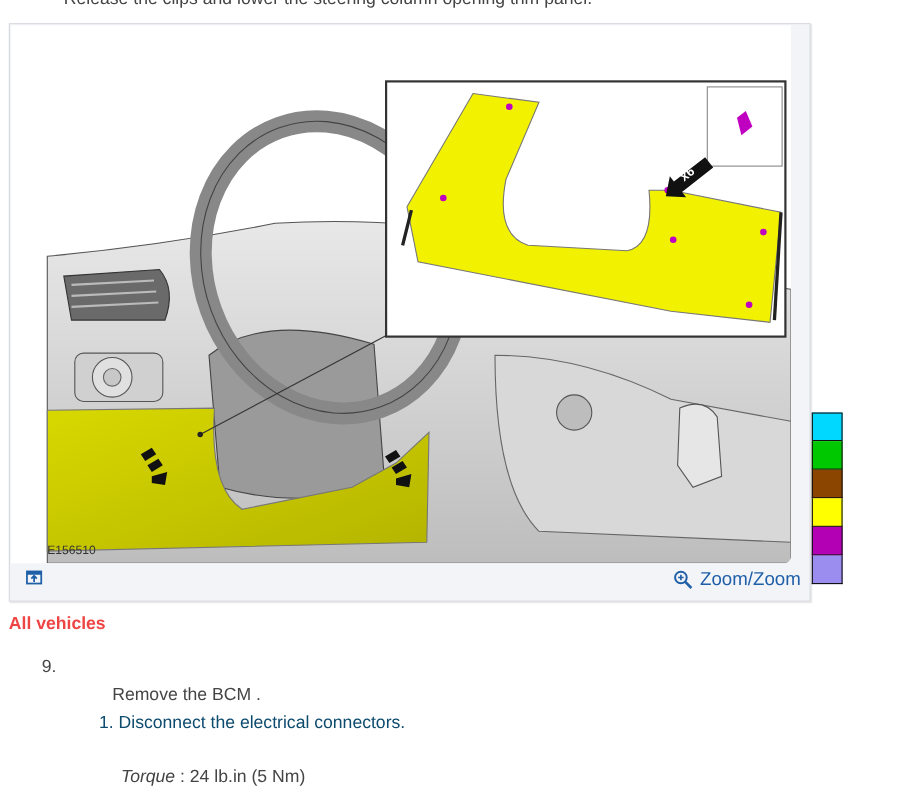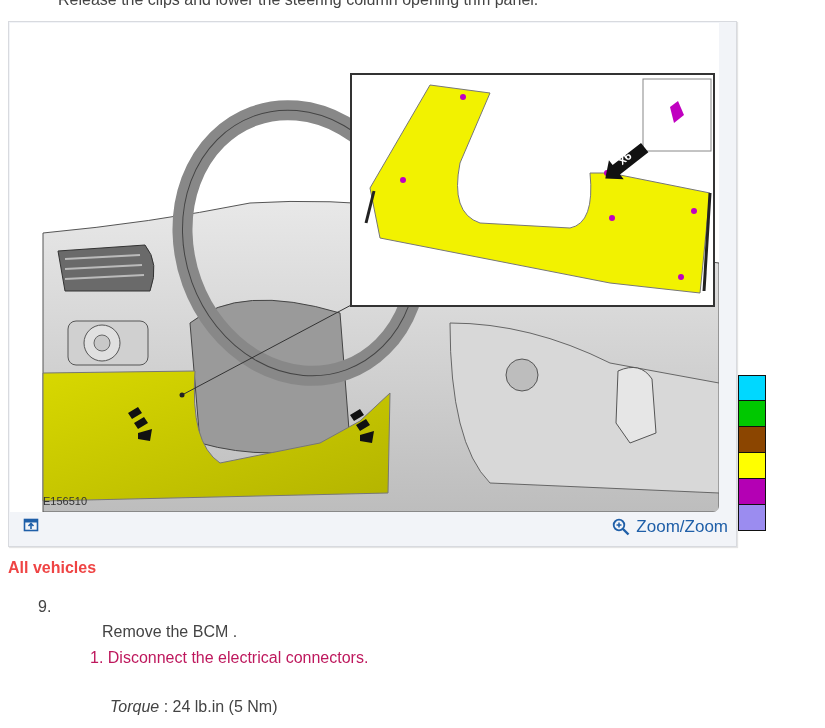--- a/index.html
+++ b/index.html
@@ -18,21 +18,21 @@
   .link.zoom { right: 8px; }
   .link svg { display: block; }
 
   .legend { position: absolute; left: 738px; top: 375px; width: 28px; }
   .swatch { width: 28px; height: 26px; border: 1px solid #111; border-top-width: 0; }
   .swatch:first-child { border-top-width: 1px; }
 
   .section-title { position: absolute; left: 8px; top: 559px; font-size: 16px; font-weight: bold; color: #ef4444; }
   .step-num { position: absolute; left: 38px; top: 598px; font-size: 16px; color: #444; }
   .step-text { position: absolute; left: 58px; top: 623px; font-size: 16px; color: #444; margin-left: 44px; }
-  .substeps { position: absolute; left: 90px; top: 648px; font-size: 16px; color: #be185d; list-style: none; }
+  .substeps { position: absolute; left: 90px; top: 648px; font-size: 16px; color: #0c4a6e; list-style: none; }
   .substeps li { height: 25px; line-height: 19px; }
   .torque { position: absolute; left: 110px; top: 698px; font-size: 16px; color: #444; }
   .torque em { }
 
   .fig-id { position: absolute; left: 33px; top: 472px; font-size: 11px; color: #333; }
 </style>
 </head>
 <body>
 
 <div class="top-text">Release the clips and lower the steering column opening trim panel.</div>

